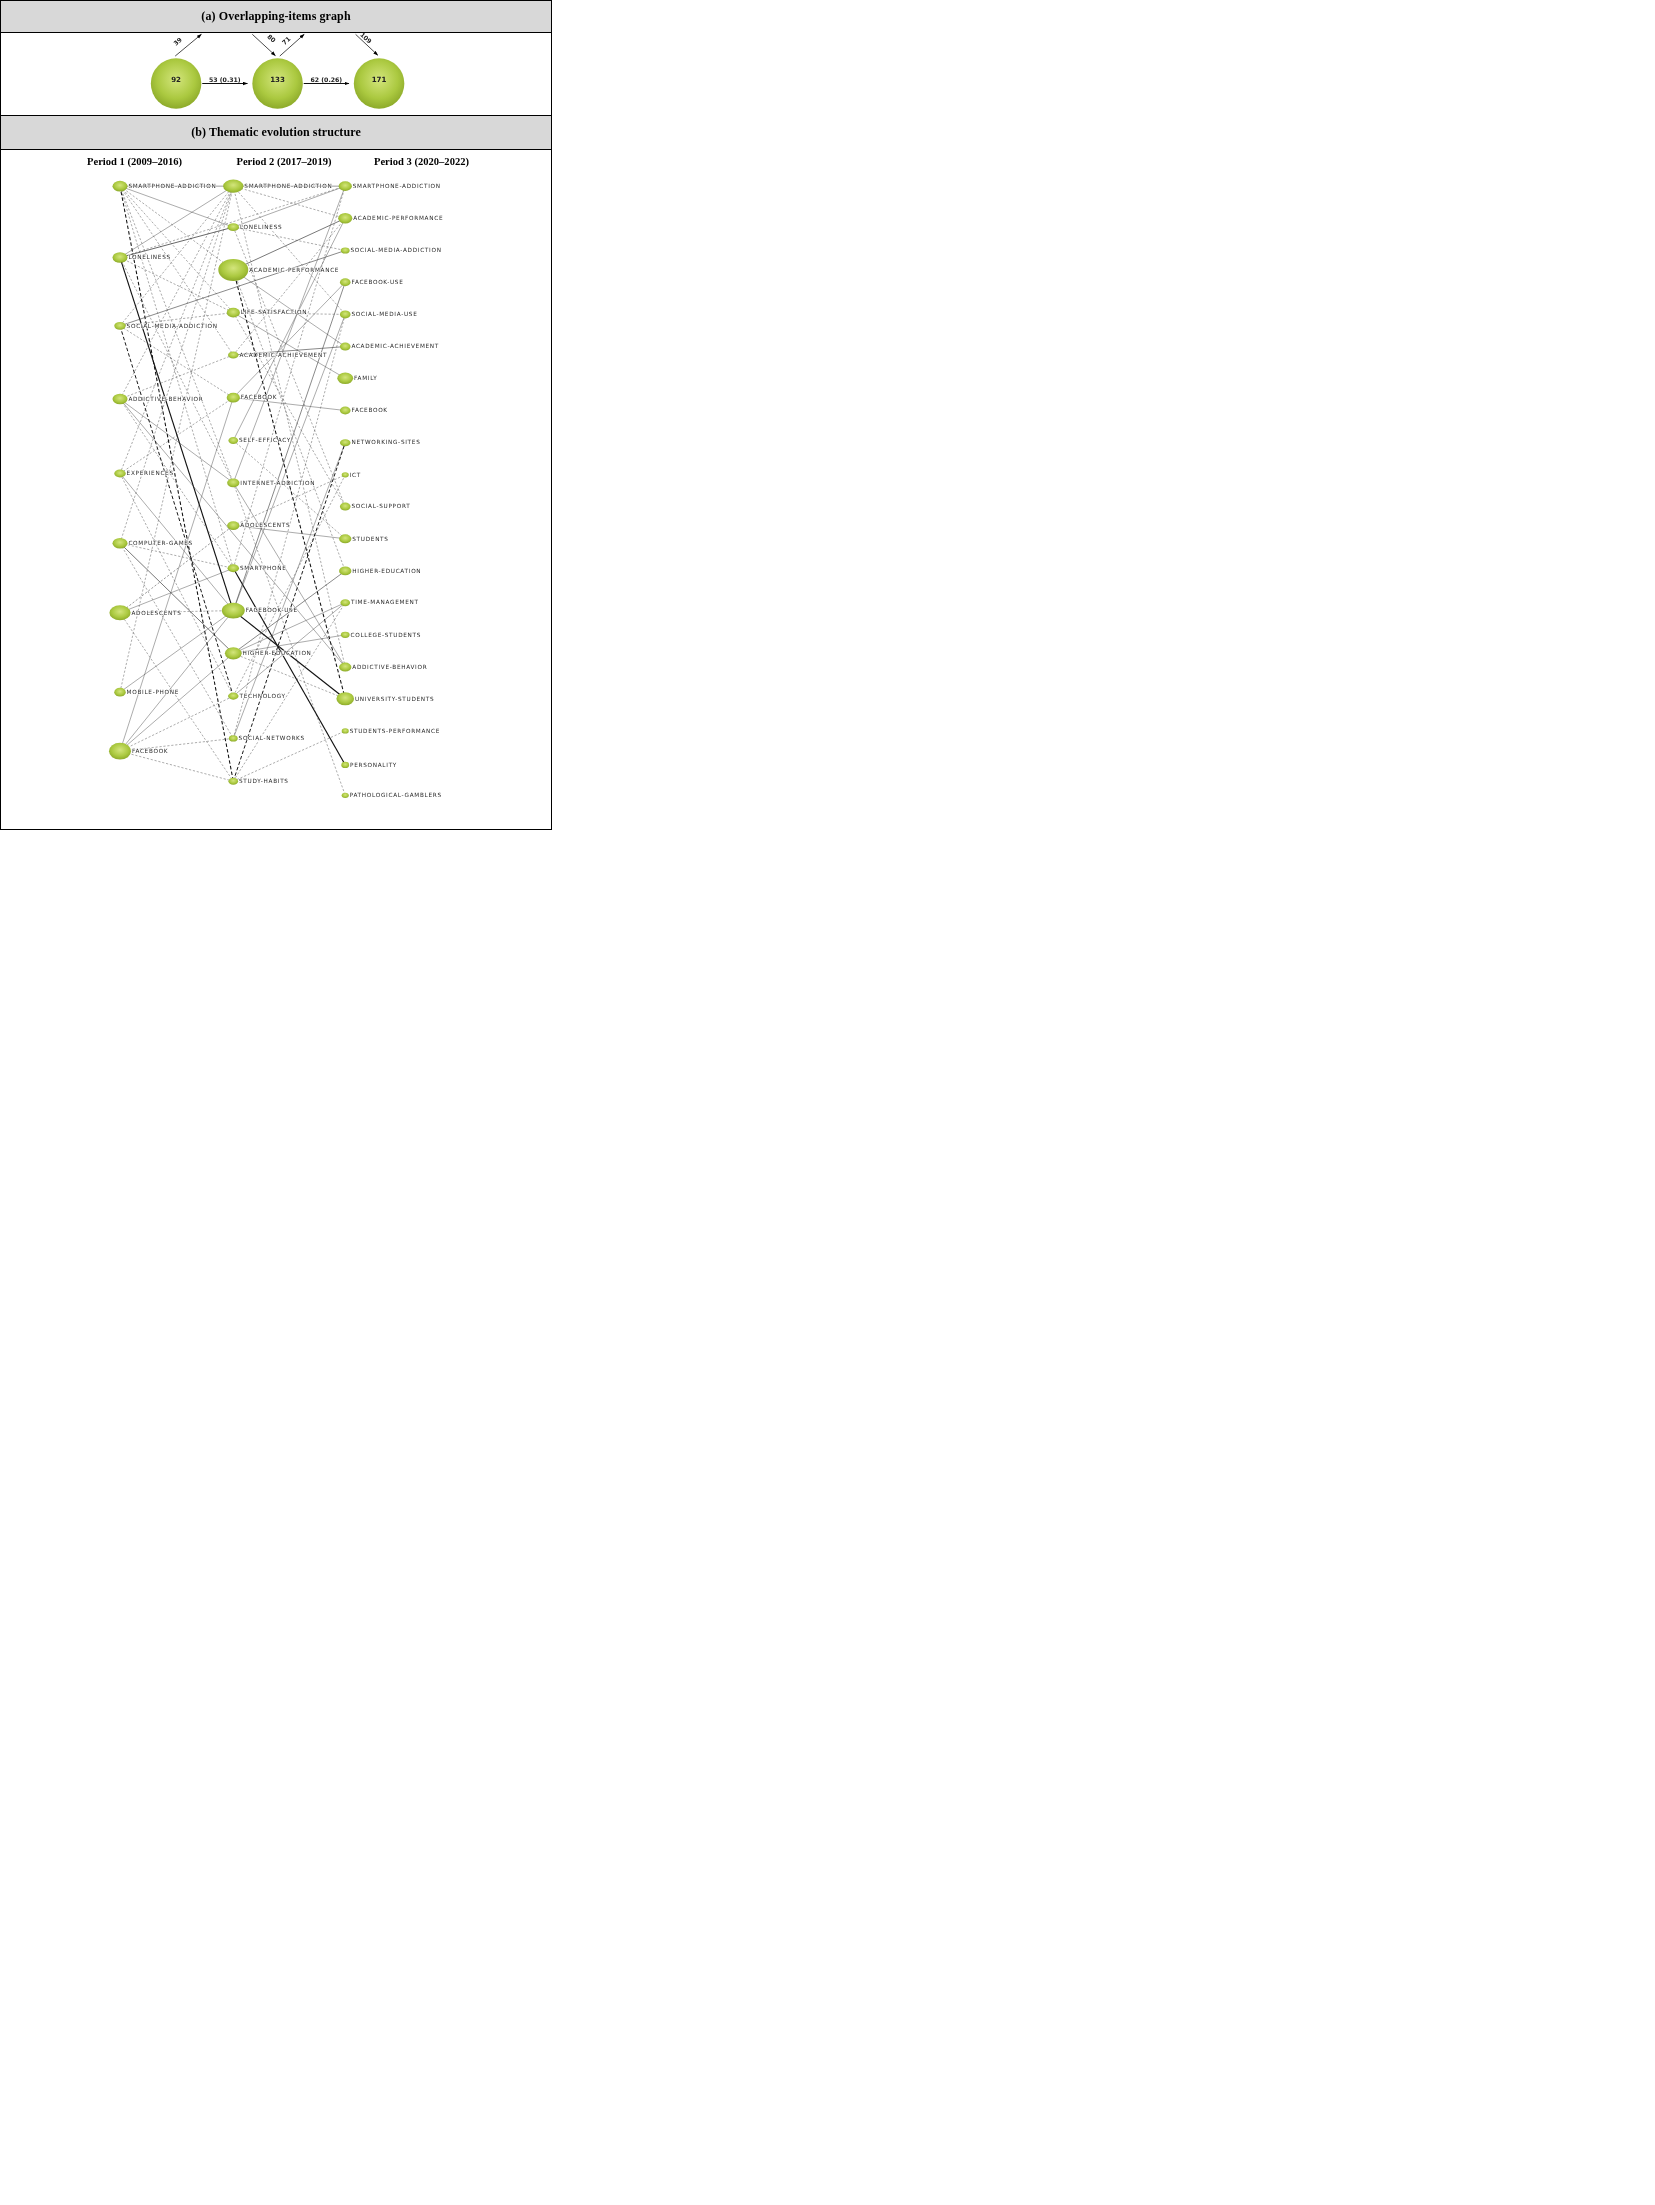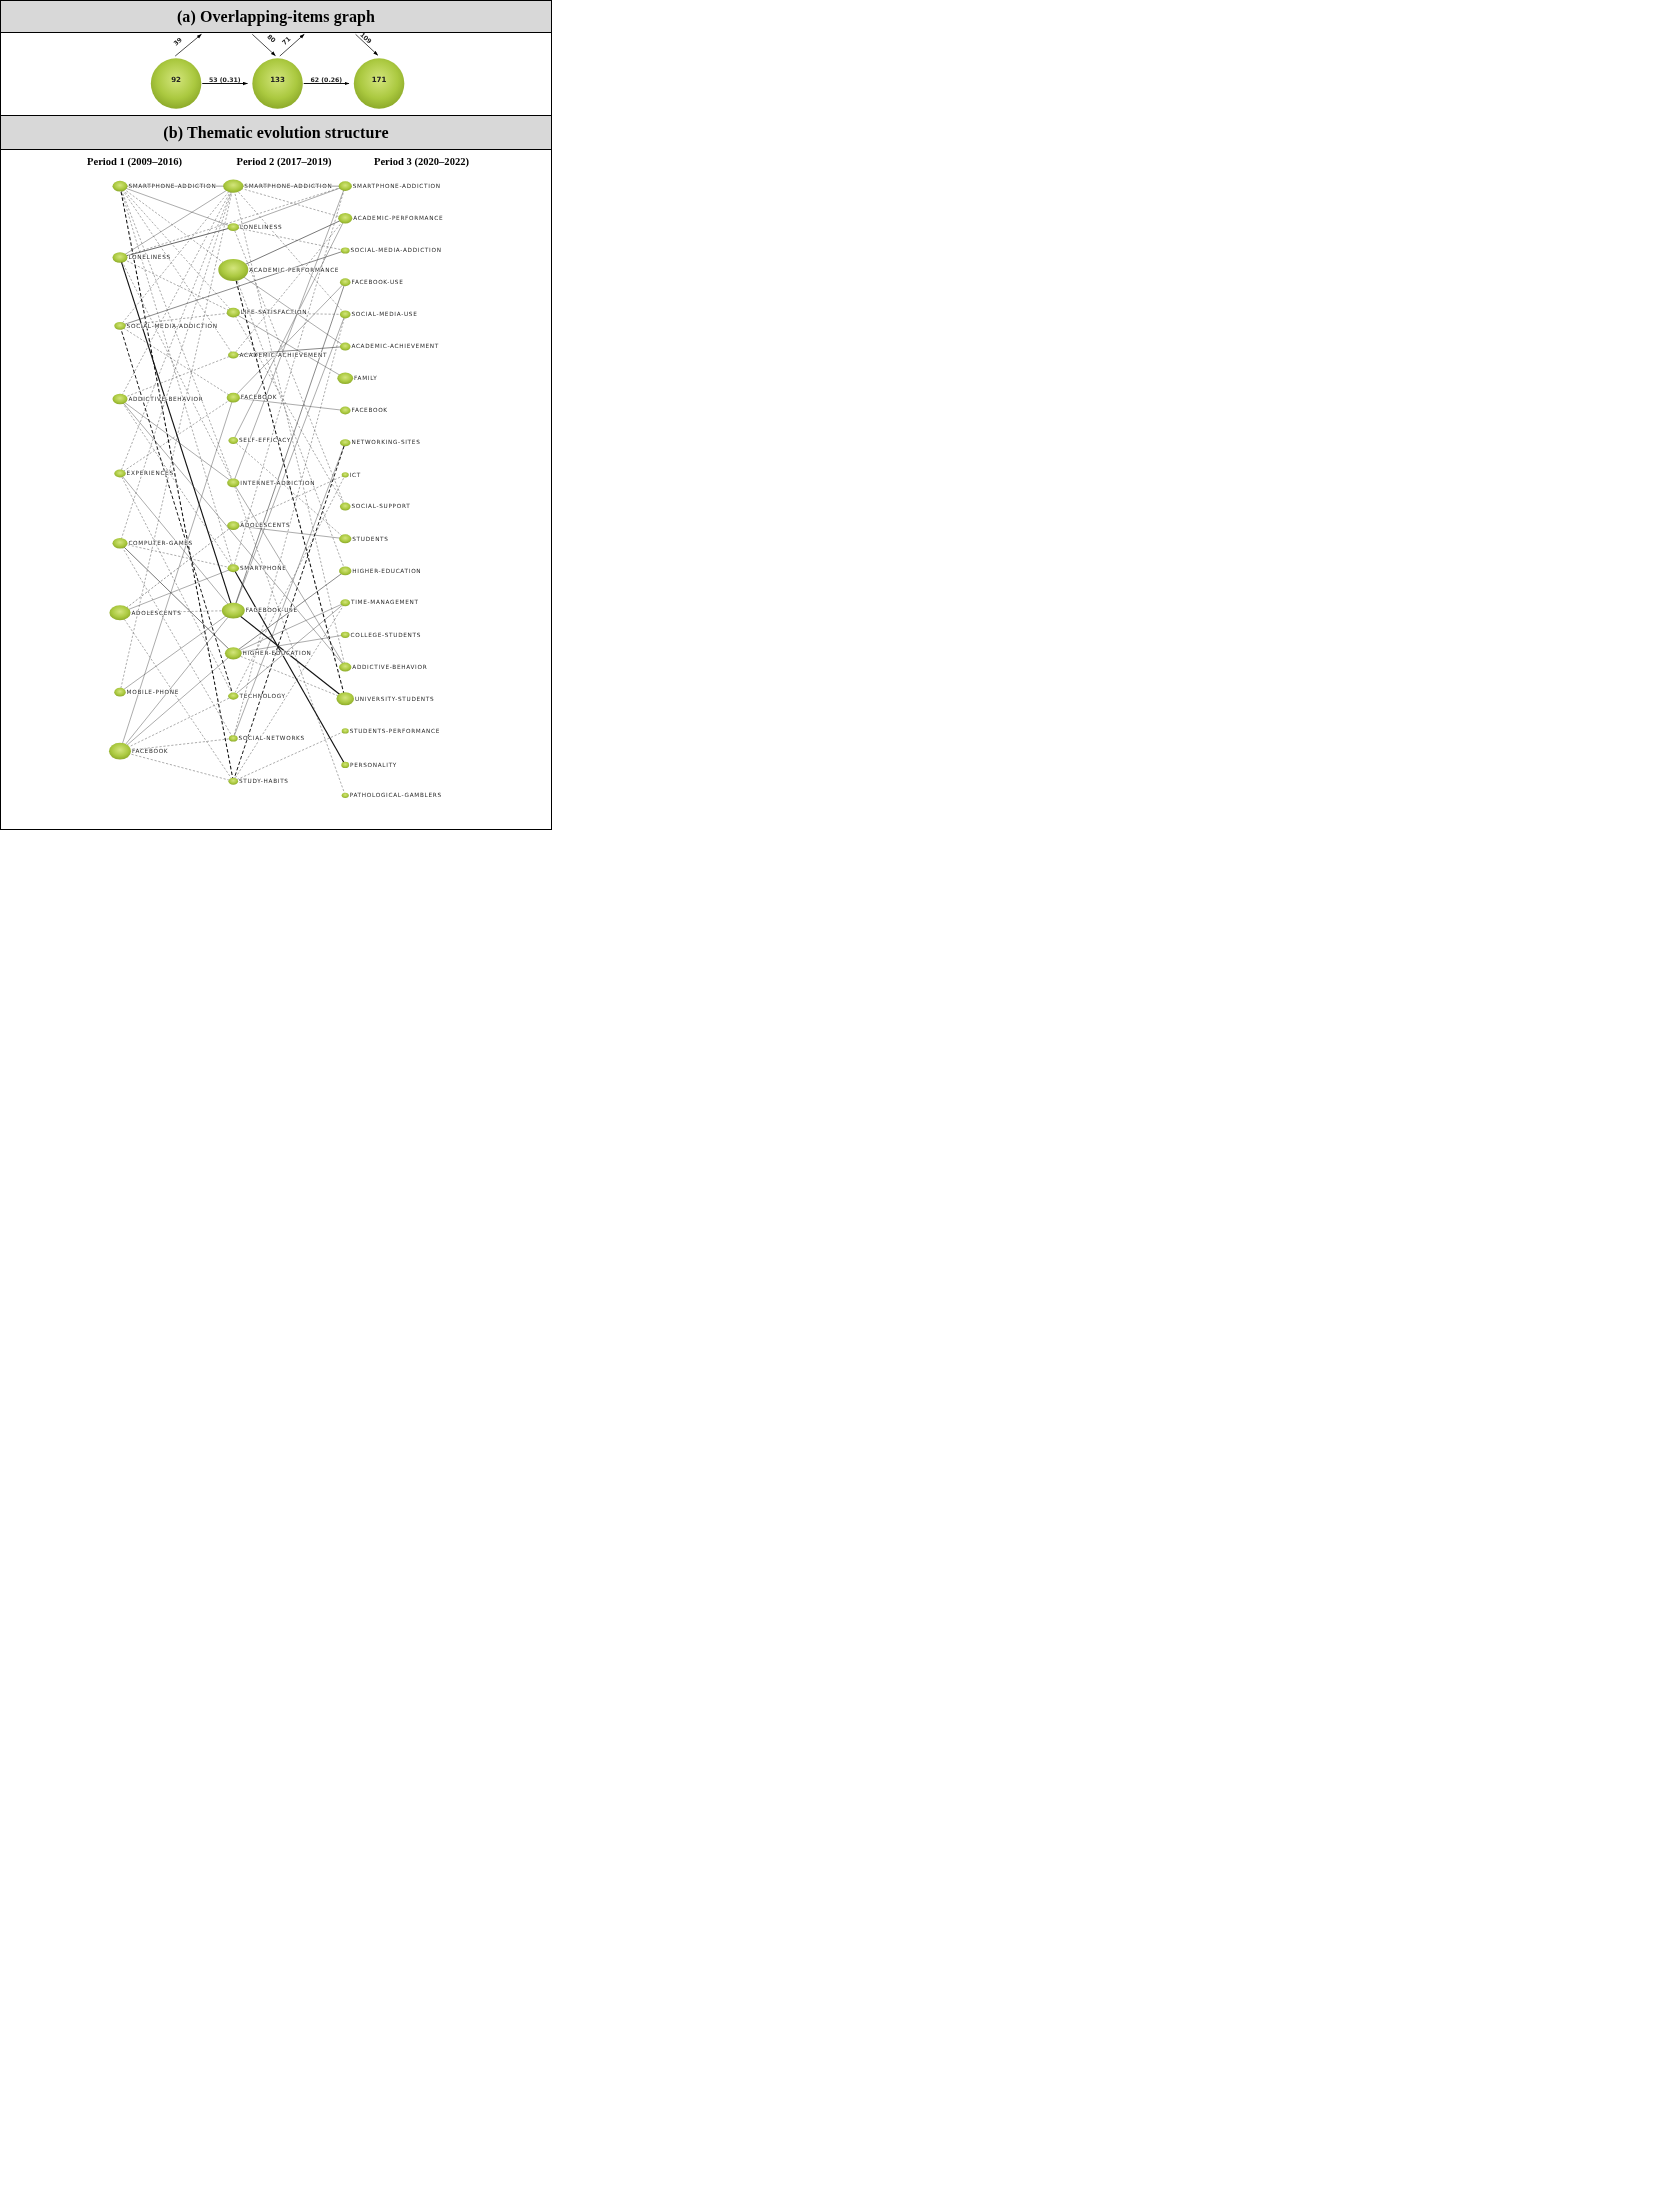--- a/index.html
+++ b/index.html
@@ -7,21 +7,21 @@
     width:552px;height:830px;box-sizing:border-box;
     border:1.8px solid #000;background:#fff;position:relative;
     font-family:"Liberation Serif", serif;
   }
   .hdr{
     height:31px;background:#d8d8d8;border-bottom:1.8px solid #000;
     display:flex;align-items:center;justify-content:center;
   }
   .hdr.hdr-b{height:33px;border-top:1.8px solid #000;text-align:right;}
   .hdr .title{
-    font-weight:bold;font-size:16px;color:#000;
+    font-weight:bold;font-size:12px;color:#000;
     font-family:"Liberation Serif", serif;letter-spacing:0.1px;
   }
   .panel-a{height:82px;display:block;}
   .panel-b{height:681px;display:block;}
   svg text{user-select:none;}
 </style>
 </head>
 <body>
 
 <div class="page">

